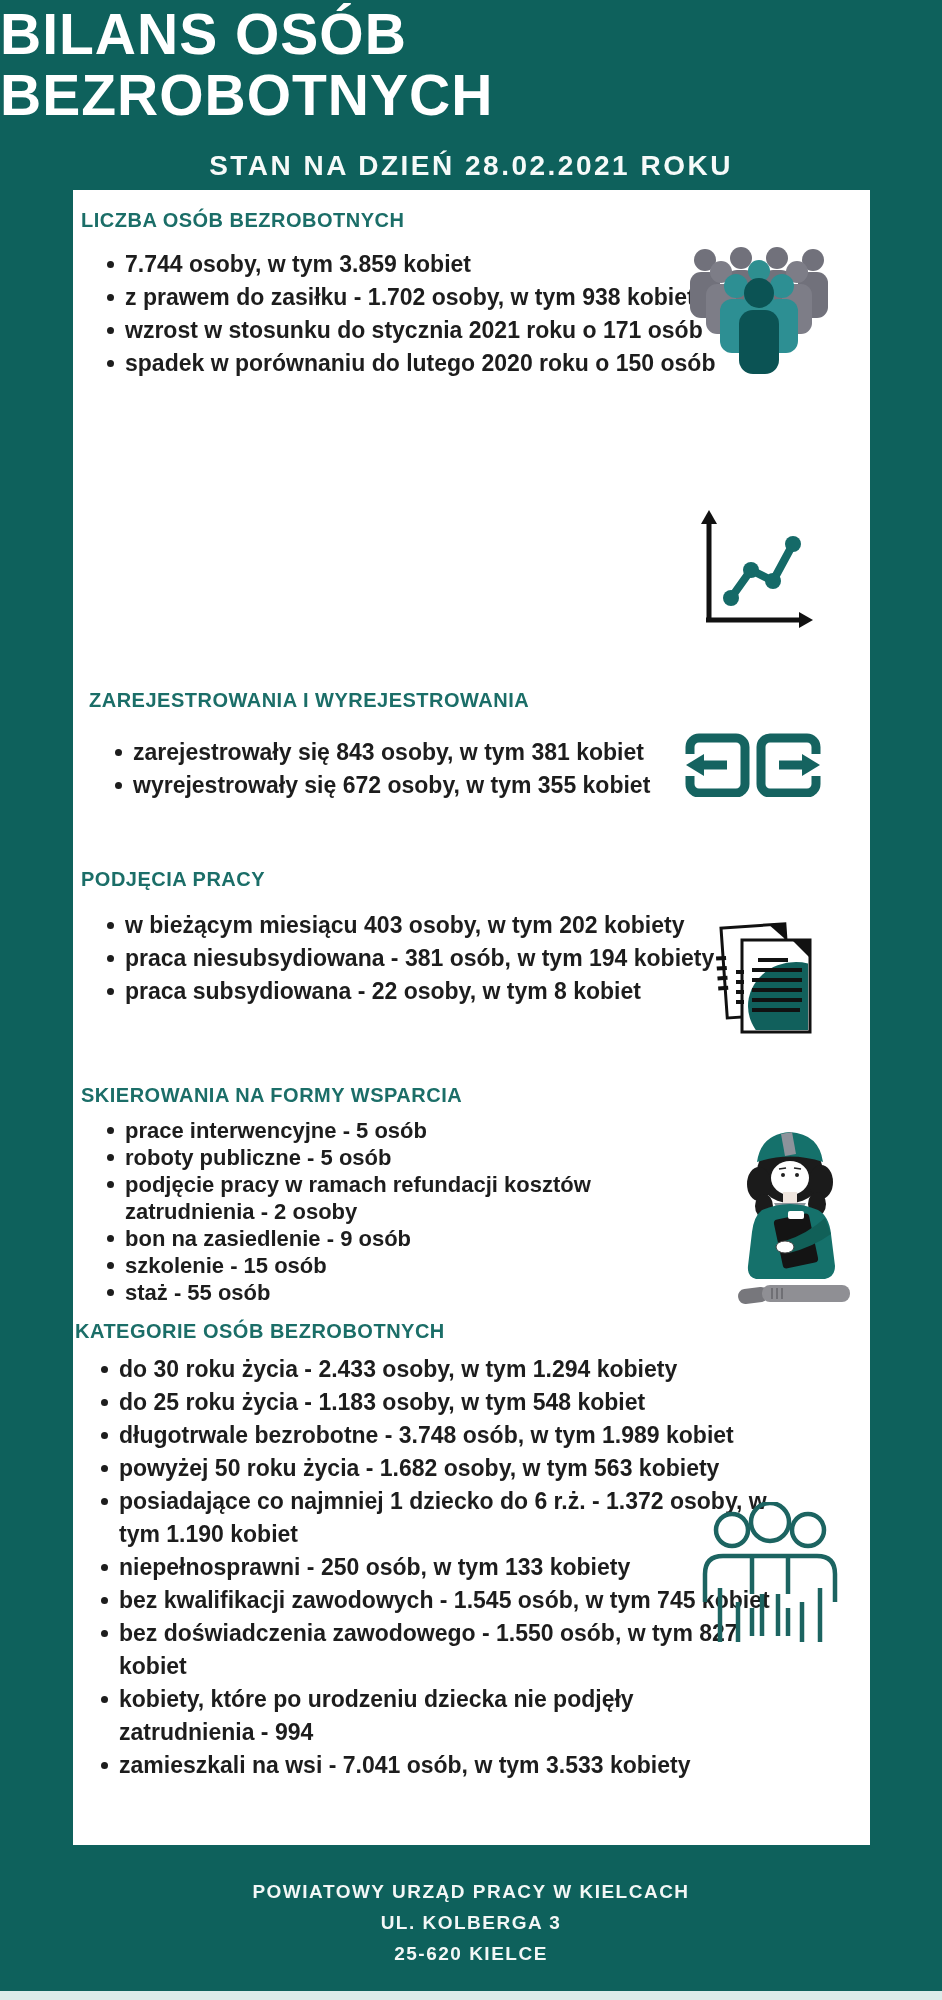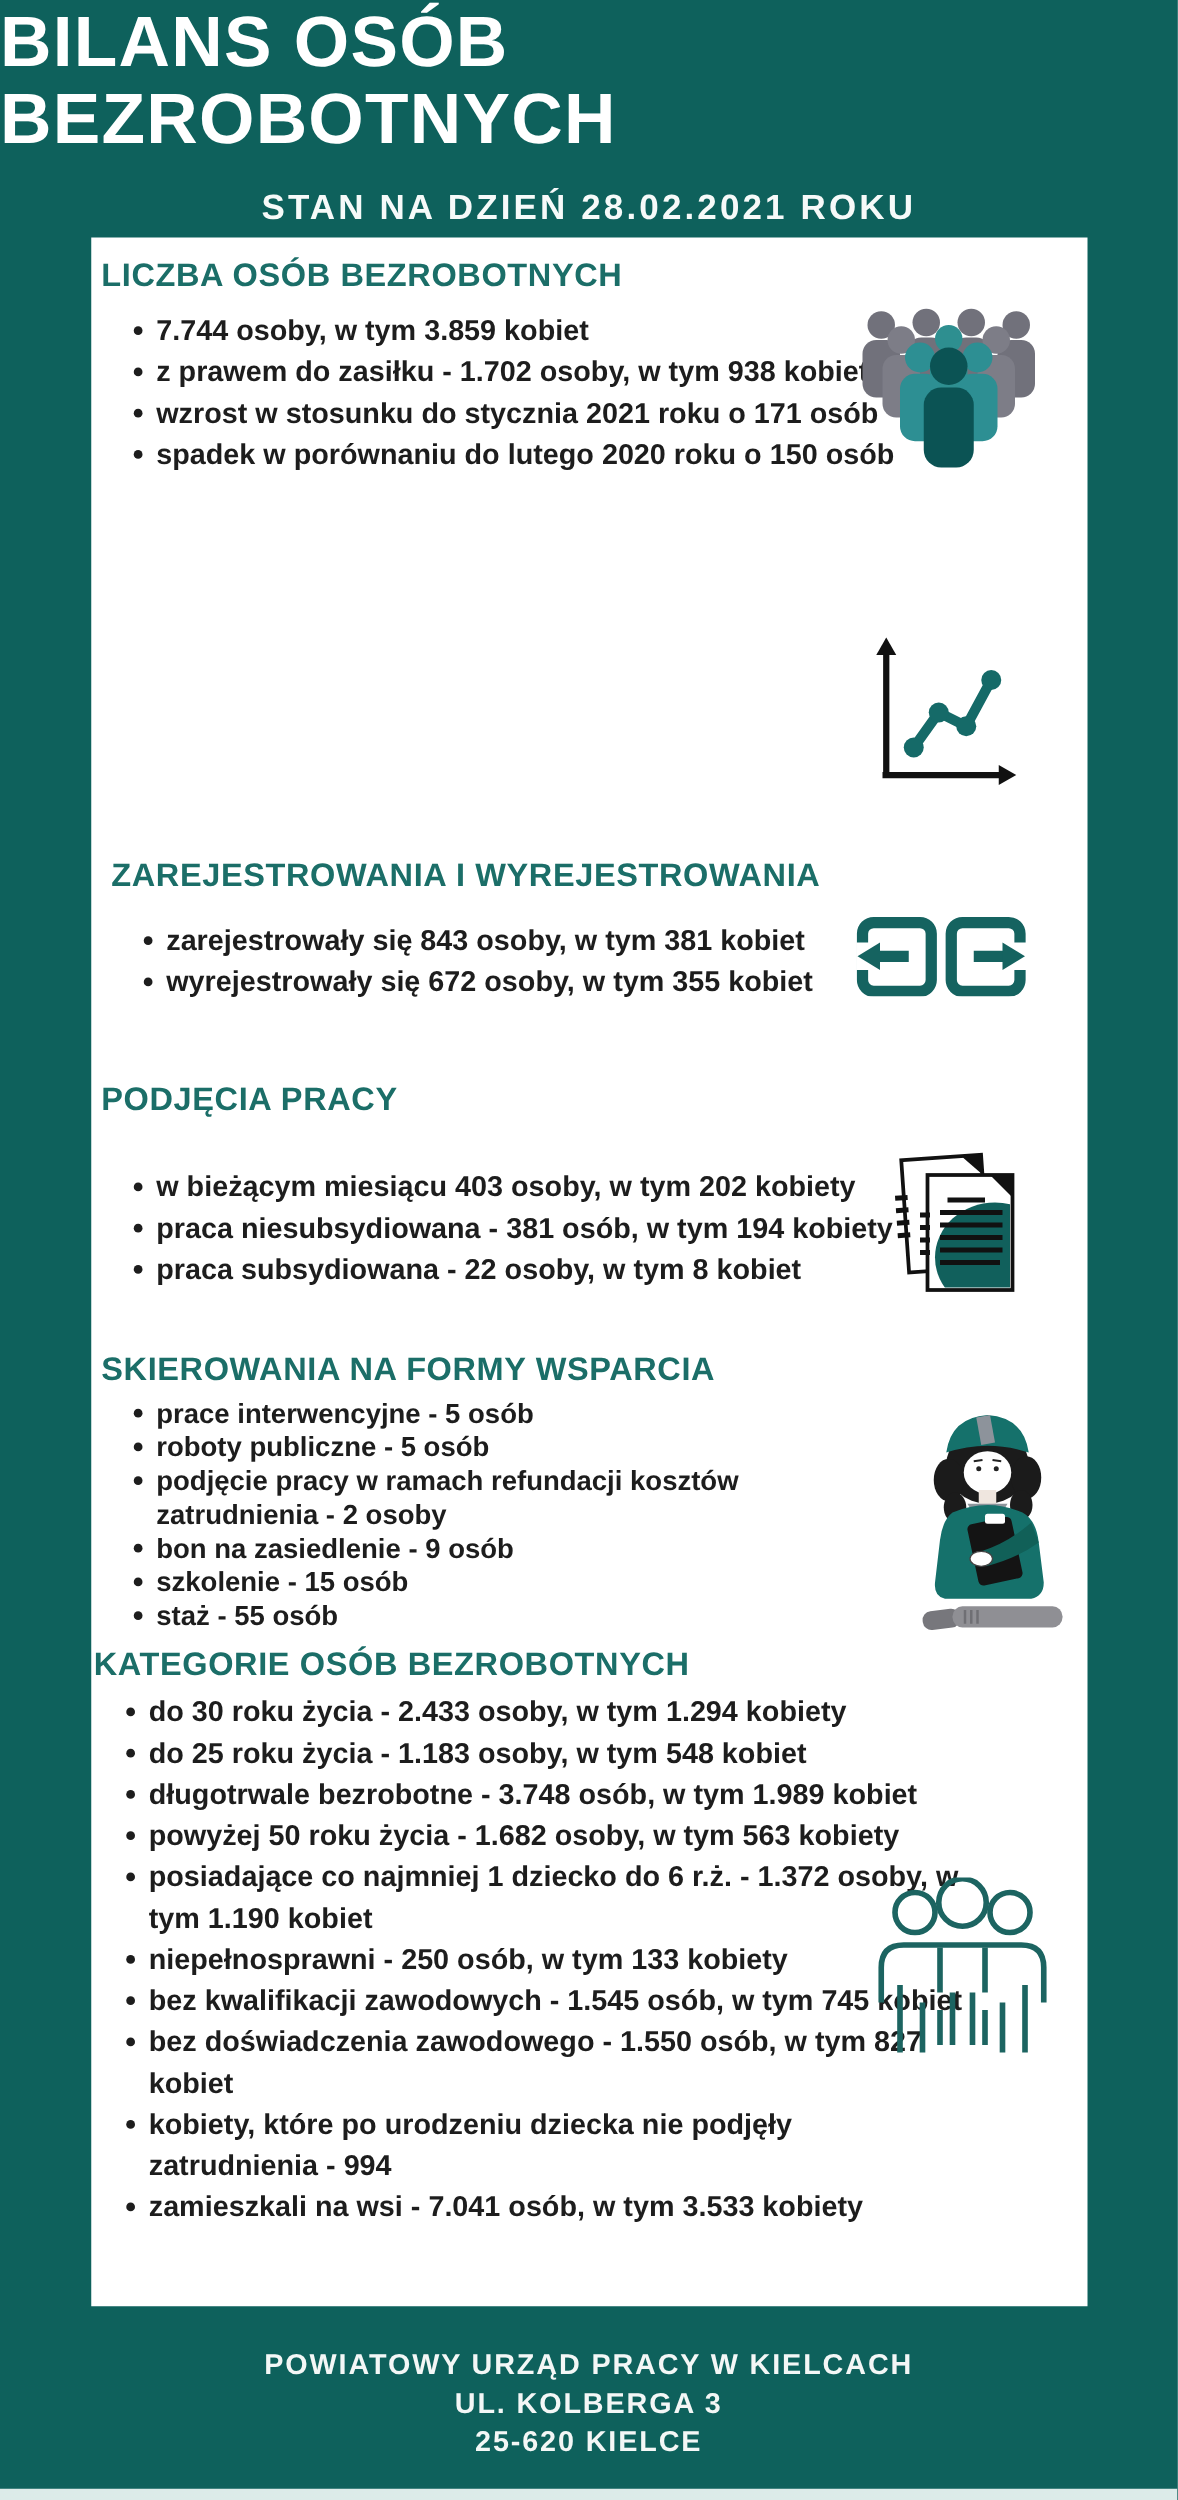--- a/index.html
+++ b/index.html
@@ -16,41 +16,41 @@
   .page-subtitle{
     position:absolute;top:150px;left:0;width:942px;text-align:center;
     color:#f6faf9;font-size:28px;font-weight:700;letter-spacing:2.5px;
   }
   .card{
     position:absolute;left:73px;top:190px;width:797px;height:1655px;
     background:#ffffff;
   }
   .section{position:absolute;}
   .section h2{
-    margin:0;color:#1b6e68;font-size:26px;font-weight:700;
+    margin:0;color:#1b6e68;font-size:20px;font-weight:700;
     letter-spacing:0.5px;line-height:28px;
   }
   ul.blist{list-style:none;margin:0;padding:0;}
   ul.blist li{
     position:relative;padding-left:44px;color:#1d1d1d;
     font-size:23px;font-weight:700;line-height:33px;
   }
   ul.blist li::before{
     content:"";position:absolute;left:26px;top:13px;width:7px;height:7px;
     border-radius:50%;background:#1d1d1d;
   }
   ul.blist.small li{font-size:22px;line-height:27px;}
   ul.blist.small li::before{top:10px;}
   .plain-lines div{
     color:#1d1d1d;font-size:25px;font-weight:700;line-height:37px;
   }
   .icon{position:absolute;}
   .footer{
     position:absolute;top:1876px;left:0;width:942px;text-align:center;
-    color:#f3f7f6;font-size:23px;font-weight:700;letter-spacing:1.5px;
+    color:#f3f7f6;font-size:19px;font-weight:700;letter-spacing:1.5px;
     line-height:31px;
   }
   .bottom-strip{
     position:absolute;left:0;top:1991px;width:942px;height:9px;background:#dcebe9;
   }
 </style>
 </head>
 <body>
 
 <div class="canvas">
@@ -134,21 +134,21 @@
       <rect x="-1" y="21" width="12" height="22" fill="#ffffff"></rect>
       <rect x="125" y="21" width="12" height="22" fill="#ffffff"></rect>
       <line x1="42" y1="32" x2="14" y2="32" stroke="#156360" stroke-width="9"></line>
       <polygon points="1,32 19,21 19,43" fill="#156360"></polygon>
       <line x1="94" y1="32" x2="122" y2="32" stroke="#156360" stroke-width="9"></line>
       <polygon points="135,32 117,21 117,43" fill="#156360"></polygon>
     </svg>
 
     <div class="section" style="top:675px;left:8px;width:640px;">
       <h2>PODJĘCIA PRACY</h2>
-      <ul class="blist" style="margin-top:40px;">
+      <ul class="blist" style="margin-top:16px;">
         <li>w bieżącym miesiącu 403 osoby, w tym 202 kobiety</li>
         <li>praca niesubsydiowana - 381 osób,  w tym 194 kobiety</li>
         <li>praca subsydiowana - 22 osoby, w tym 8 kobiet</li>
       </ul>
     </div>
     <svg class="icon" style="left:641px;top:730px;" width="102" height="114" viewBox="0 0 102 114">
 
       <g transform="rotate(-4 40 50)">
         <rect x="10" y="6" width="64" height="90" fill="#ffffff" stroke="#111111" stroke-width="3"></rect>
         <polygon points="74,6 58,6 74,22" fill="#111111"></polygon>

